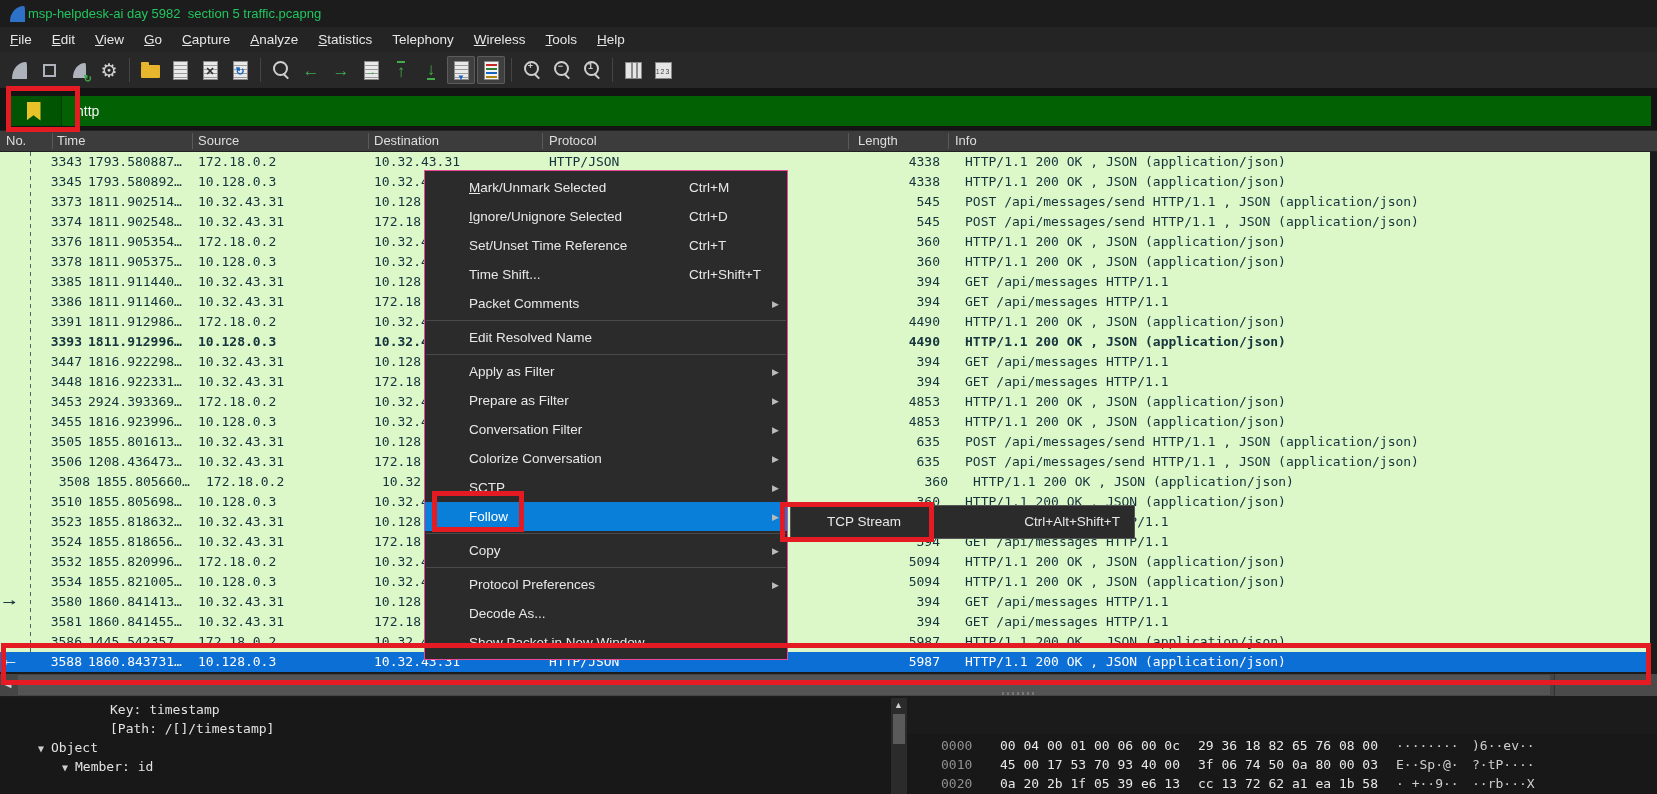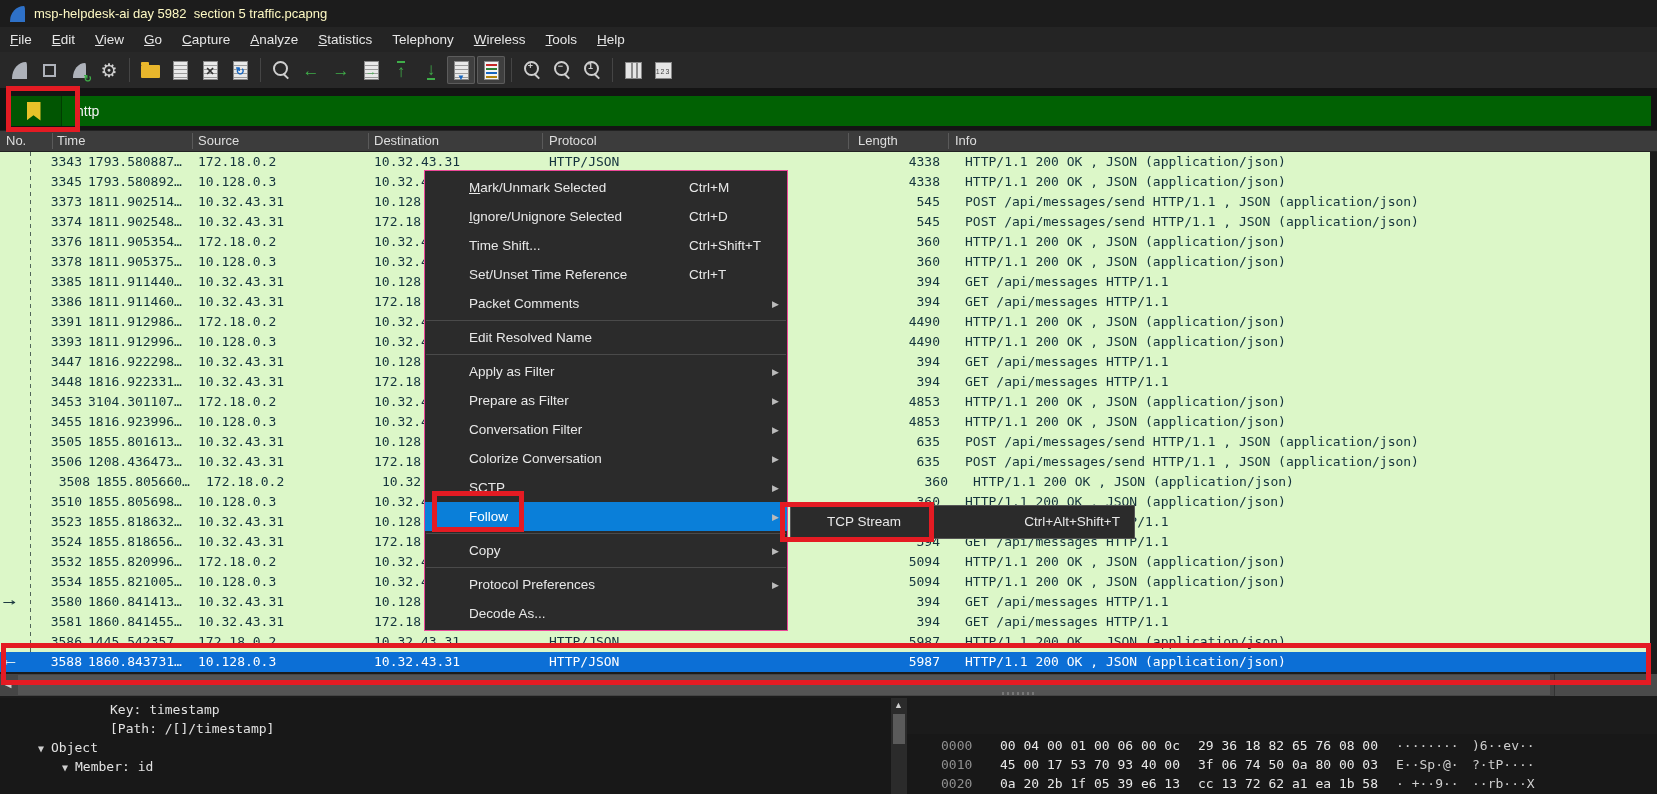--- a/index.html
+++ b/index.html
@@ -5,21 +5,21 @@
   * { margin:0; padding:0; box-sizing:border-box; }
   html,body { background:#000; }
   .app { position:relative; width:1657px; height:794px; background:#1b1b1b;
          overflow:hidden; font-family:"Liberation Sans", sans-serif; }
 
   
   .titlebar { position:absolute; left:0; top:0; width:100%; height:27px;
               background:#1c1c1c; display:flex; align-items:center; }
   .ws-fin { width:15px; height:16px; margin-left:10px; background:#2e71c8;
             border-radius:95% 8% 0 0 / 100% 30% 0 0; }
-  .title-text { color:#fef9c3; font-size:13px; margin-left:9px; white-space:pre; }
+  .title-text { color:#22c55e; font-size:13px; margin-left:3px; white-space:pre; }
 
   
   .menubar { position:absolute; left:0; top:27px; width:100%; height:25px;
              background:#242424; display:flex; align-items:center; padding-left:0; }
   .menu-item { color:#e6e6e6; font-size:13.5px; padding:3px 10px; cursor:default; }
   .menu-item .ul { text-decoration:underline; }
 
   
   .toolbar { position:absolute; left:0; top:52px; width:100%; height:36px;
              background:#282828; display:flex; align-items:center; padding-left:4px; }
@@ -344,21 +344,21 @@
       </div>
       <div class="prow" style="top: 160px;">
         <span class="c-no">3391</span>
         <span class="c-time">1811.912986…</span>
         <span class="c-src">172.18.0.2</span>
         <span class="c-dst">10.32.43.31</span>
         <span class="c-proto">HTTP/JSON</span>
         <span class="c-len">4490</span>
         <span class="c-info">HTTP/1.1 200 OK , JSON (application/json)</span>
       </div>
-      <div class="prow" style="top: 180px;">
+      <div class="prow" style="top: 180px; font-weight: bold;">
         <span class="c-no">3393</span>
         <span class="c-time">1811.912996…</span>
         <span class="c-src">10.128.0.3</span>
         <span class="c-dst">10.32.43.31</span>
         <span class="c-proto">HTTP/JSON</span>
         <span class="c-len">4490</span>
         <span class="c-info">HTTP/1.1 200 OK , JSON (application/json)</span>
       </div>
       <div class="prow" style="top: 200px;">
         <span class="c-no">3447</span>
@@ -373,21 +373,21 @@
         <span class="c-no">3448</span>
         <span class="c-time">1816.922331…</span>
         <span class="c-src">10.32.43.31</span>
         <span class="c-dst">172.18.0.2</span>
         <span class="c-proto">HTTP</span>
         <span class="c-len">394</span>
         <span class="c-info">GET /api/messages HTTP/1.1</span>
       </div>
       <div class="prow" style="top: 240px;">
         <span class="c-no">3453</span>
-        <span class="c-time">3104.301107…</span>
+        <span class="c-time">2924.393369…</span>
         <span class="c-src">172.18.0.2</span>
         <span class="c-dst">10.32.43.31</span>
         <span class="c-proto">HTTP/JSON</span>
         <span class="c-len">4853</span>
         <span class="c-info">HTTP/1.1 200 OK , JSON (application/json)</span>
       </div>
       <div class="prow" style="top: 260px;">
         <span class="c-no">3455</span>
         <span class="c-time">1816.923996…</span>
         <span class="c-src">10.128.0.3</span>
@@ -511,28 +511,28 @@
   <div class="ctxmenu" id="ctxmenu">
       <div class="cmi">
         <span class="lbl"><span class="ul">M</span>ark/Unmark Selected</span>
         <span class="sc">Ctrl+M</span>
       </div>
       <div class="cmi">
         <span class="lbl"><span class="ul">I</span>gnore/Unignore Selected</span>
         <span class="sc">Ctrl+D</span>
       </div>
       <div class="cmi">
+        <span class="lbl">Set/Unset Time Reference</span>
+        <span class="sc">Ctrl+T</span>
+      </div>
+      <div class="cmi">
         <span class="lbl">Time Shift...</span>
         <span class="sc">Ctrl+Shift+T</span>
       </div>
       <div class="cmi">
-        <span class="lbl">Set/Unset Time Reference</span>
-        <span class="sc">Ctrl+T</span>
-      </div>
-      <div class="cmi">
         <span class="lbl">Packet Comments</span>
         <span class="arr">▶</span>
       </div>
       <div class="csep"></div>
       <div class="cmi">
         <span class="lbl">Edit Resolved Name</span>
       </div>
       <div class="csep"></div>
       <div class="cmi">
         <span class="lbl">Apply as Filter</span>
@@ -563,20 +563,23 @@
         <span class="lbl">Copy</span>
         <span class="arr">▶</span>
       </div>
       <div class="csep"></div>
       <div class="cmi">
         <span class="lbl">Protocol Preferences</span>
         <span class="arr">▶</span>
       </div>
       <div class="cmi">
         <span class="lbl">Decode As...</span>
+      </div>
+      <div class="cmi">
+        <span class="lbl">Show Packet in New Window</span>
       </div>
     </div>
   <div class="submenu" id="submenu">
       <div class="smi">
         <span class="lbl">TCP Stream</span>
         <span class="sc">Ctrl+Alt+Shift+T</span>
       </div>
     </div>
 
   <div class="hscroll">

